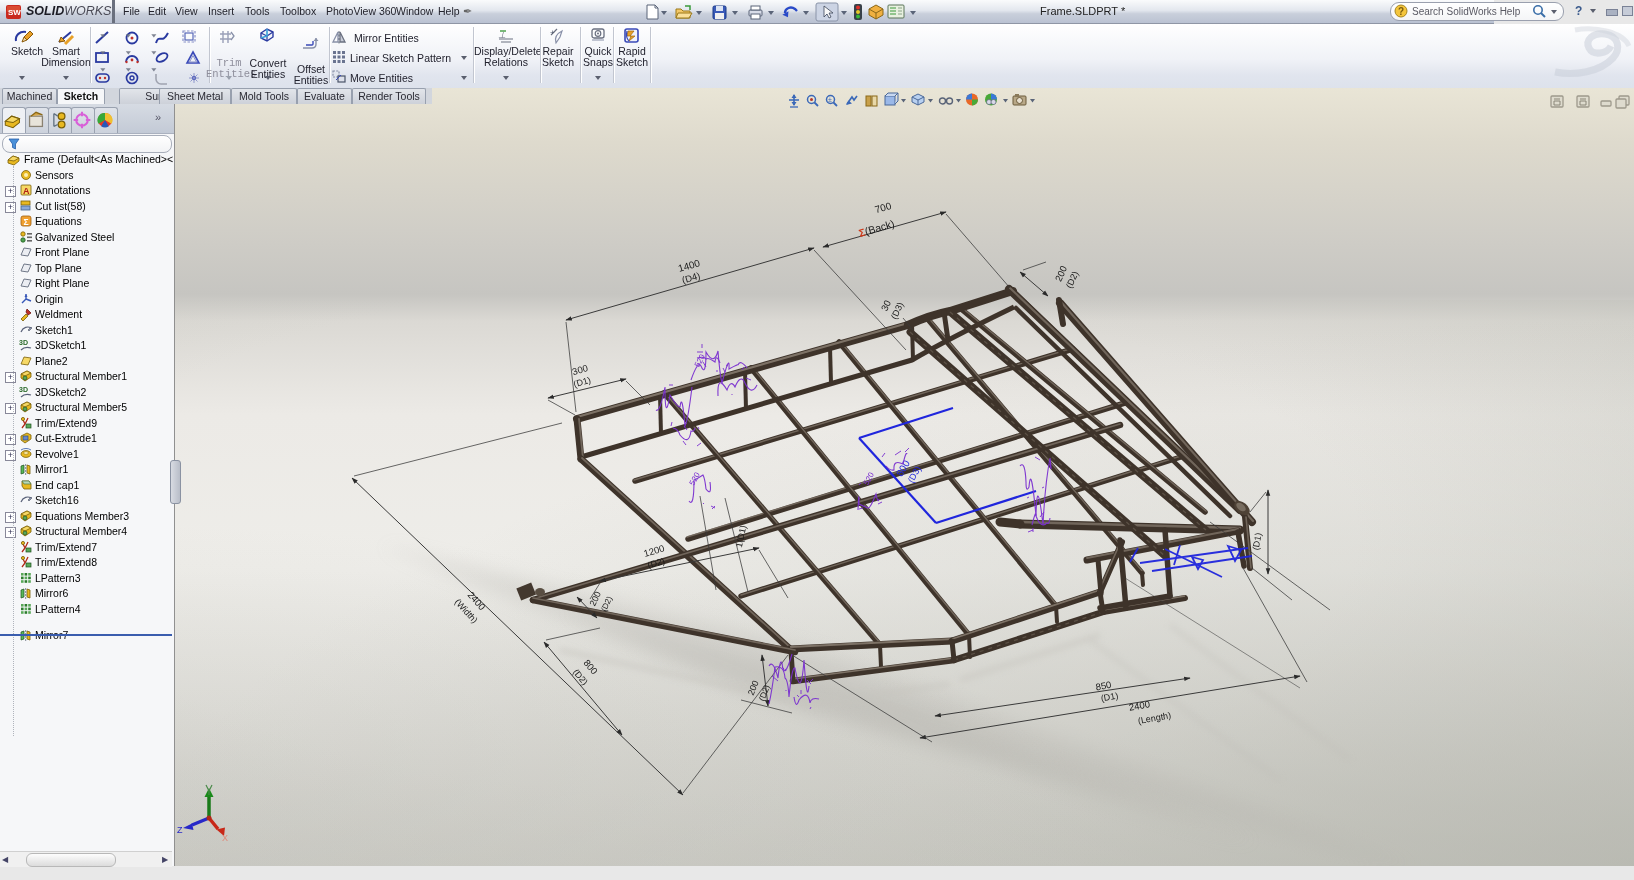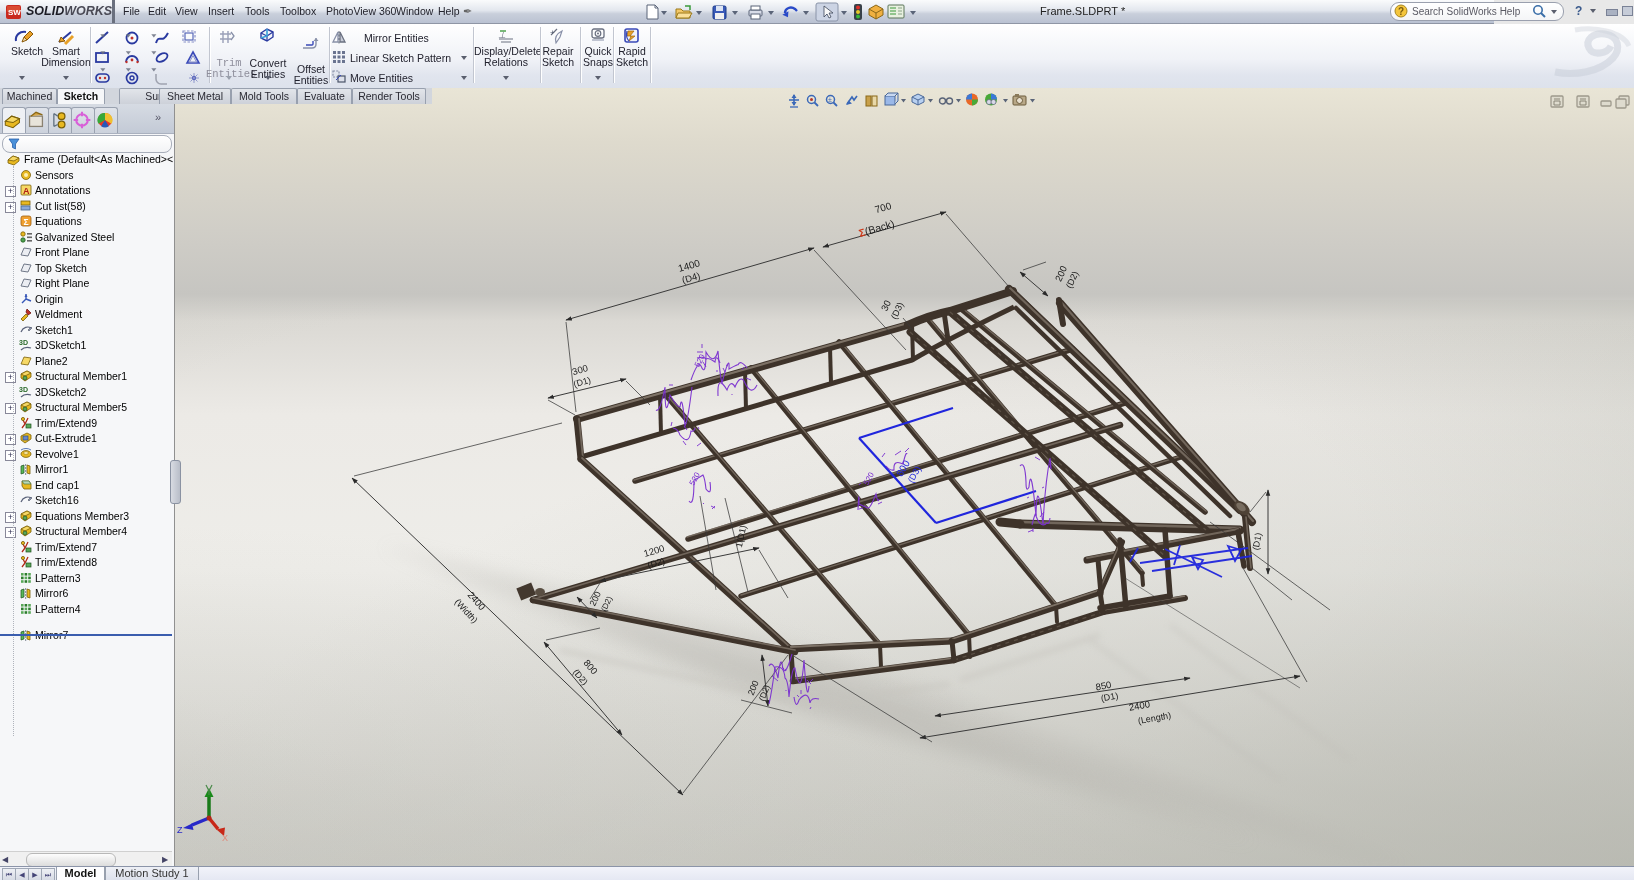--- a/index.html
+++ b/index.html
@@ -52,21 +52,21 @@
 </head>
 <body>
 <div id="app">
 
   <div id="menubar" class="abs">
     <svg class="abs" style="left:5px;top:3px" width="18" height="17" viewBox="0 0 18 17">
       <rect x="1" y="2" width="15" height="14" rx="2" fill="#c92a1e"></rect>
       <rect x="2" y="3" width="13" height="6" rx="1" fill="#e05a3a" opacity="0.7"></rect>
       <text x="3" y="12" font-size="8" fill="#fff" font-weight="bold">SW</text>
     </svg>
-    <div class="abs" style="left:26px;top:4px;font-size:12.5px;font-weight:bold;font-style:italic;color:#1c1c24;">SOLID<span style="color:#4a4a55;font-weight:bold;text-align:center;">WORKS</span></div>
+    <div class="abs" style="left:26px;top:4px;font-size:12.5px;font-weight:bold;font-style:italic;color:#1c1c24;">SOLID<span style="color:#4a4a55;font-weight:normal;text-align:center;">WORKS</span></div>
     <div class="abs" style="left:112px;top:0;width:3px;height:23px;background:#6a707e;"></div>
     <div class="menuitem" style="left:123px;">File</div>
     <div class="menuitem" style="left:148px;">Edit</div>
     <div class="menuitem" style="left:175px;">View</div>
     <div class="menuitem" style="left:208px;">Insert</div>
     <div class="menuitem" style="left:245px;">Tools</div>
     <div class="menuitem" style="left:280px;">Toolbox</div>
     <div class="menuitem" style="left:326px;">PhotoView 360</div>
     <div class="menuitem" style="left:396px;">Window</div>
     <div class="menuitem" style="left:438px;">Help</div>
@@ -270,21 +270,21 @@
     <div class="tblabel" style="left:40px;top:22px;width:52px;">Smart<br>Dimension</div>
     <div class="caret" style="left:63px;top:52px;"></div>
     <div class="tbsep" style="left:90px;"></div>
     <div class="tbsep" style="left:209px;"></div>
     <div class="tblabel dis" style="left:206px;top:34px;width:46px;font-family:Liberation Mono, monospace;">Trim<br>Entities</div>
     <div class="caret" style="left:226px;top:52px;border-top-color:#9aa0ac;"></div>
     <div class="tblabel" style="left:242px;top:34px;width:52px;">Convert<br>Entities</div>
     <div class="caret" style="left:265px;top:52px;"></div>
     <div class="tblabel" style="left:286px;top:40px;width:50px;">Offset<br>Entities</div>
     <div class="tbsep" style="left:329px;"></div>
-    <div class="tblabel" style="left:364px;top:9px;width:90px;text-align:left;">Mirror Entities</div>
+    <div class="tblabel" style="left:354px;top:9px;width:90px;text-align:left;">Mirror Entities</div>
     <div class="tblabel" style="left:350px;top:29px;width:110px;text-align:left;">Linear Sketch Pattern</div>
     <div class="tblabel" style="left:350px;top:49px;width:90px;text-align:left;">Move Entities</div>
     <div class="caret" style="left:461px;top:32px;"></div>
     <div class="caret" style="left:461px;top:52px;"></div>
     <div class="tbsep" style="left:473px;"></div>
     <div class="tblabel" style="left:474px;top:22px;width:64px;">Display/Delete<br>Relations</div>
     <div class="caret" style="left:503px;top:52px;"></div>
     <div class="tbsep" style="left:540px;"></div>
     <div class="tblabel" style="left:534px;top:22px;width:48px;">Repair<br>Sketch</div>
     <div class="tbsep" style="left:580px;"></div>
@@ -752,21 +752,21 @@
             </svg>
           </div>
           <div class="txt" style="left:35px">Front Plane</div>
         </div>
       <div class="trow" style="top:156.5px">
           <div style="position:absolute;left:19px;top:0;width:14px;height:14px;">
             <svg width="14" height="14" viewBox="0 0 14 14" style="position:absolute;top:0">
               <path d="M2 10 L5 3 L12 4 L9 11 Z" fill="#dfe4ec" fill-opacity="0.5" stroke="#707888" stroke-width="1"></path>
             </svg>
           </div>
-          <div class="txt" style="left:35px">Top Sketch</div>
+          <div class="txt" style="left:35px">Top Plane</div>
         </div>
       <div class="trow" style="top:172.0px">
           <div style="position:absolute;left:19px;top:0;width:14px;height:14px;">
             <svg width="14" height="14" viewBox="0 0 14 14" style="position:absolute;top:0">
               <path d="M2 10 L5 3 L12 4 L9 11 Z" fill="#dfe4ec" fill-opacity="0.5" stroke="#707888" stroke-width="1"></path>
             </svg>
           </div>
           <div class="txt" style="left:35px">Right Plane</div>
         </div>
       <div class="trow" style="top:187.5px">
@@ -1001,21 +1001,13 @@
 </div>
     <div id="rollback"></div>
     <div id="lpscroll">
       <div class="abs" style="left:2px;top:3px;font-size:8px;color:#446;">◀</div>
       <div class="abs" style="left:162px;top:3px;font-size:8px;color:#446;">▶</div>
       <div id="lpthumb"></div>
     </div>
   </div>
 
   <div class="abs" style="left:170px;top:460px;width:9px;height:42px;background:linear-gradient(90deg,#d8dbe2,#b8bdc8);border:1px solid #8a92a2;border-radius:3px;z-index:8;"></div>
-  <div id="bottombar" class="abs">
-    <div class="navbtn" style="left:2px;">⏮</div>
-    <div class="navbtn" style="left:15px;">◀</div>
-    <div class="navbtn" style="left:28px;">▶</div>
-    <div class="navbtn" style="left:41px;">⏭</div>
-    <div class="btab" style="left:56px;width:47px;background:#fdfdff;font-weight:bold;color:#111;">Model</div>
-    <div class="btab" style="left:105px;width:92px;background:linear-gradient(#eef0f6,#dde1ec);color:#333;">Motion Study 1</div>
-  </div>
 </div>
 
 </body></html>

